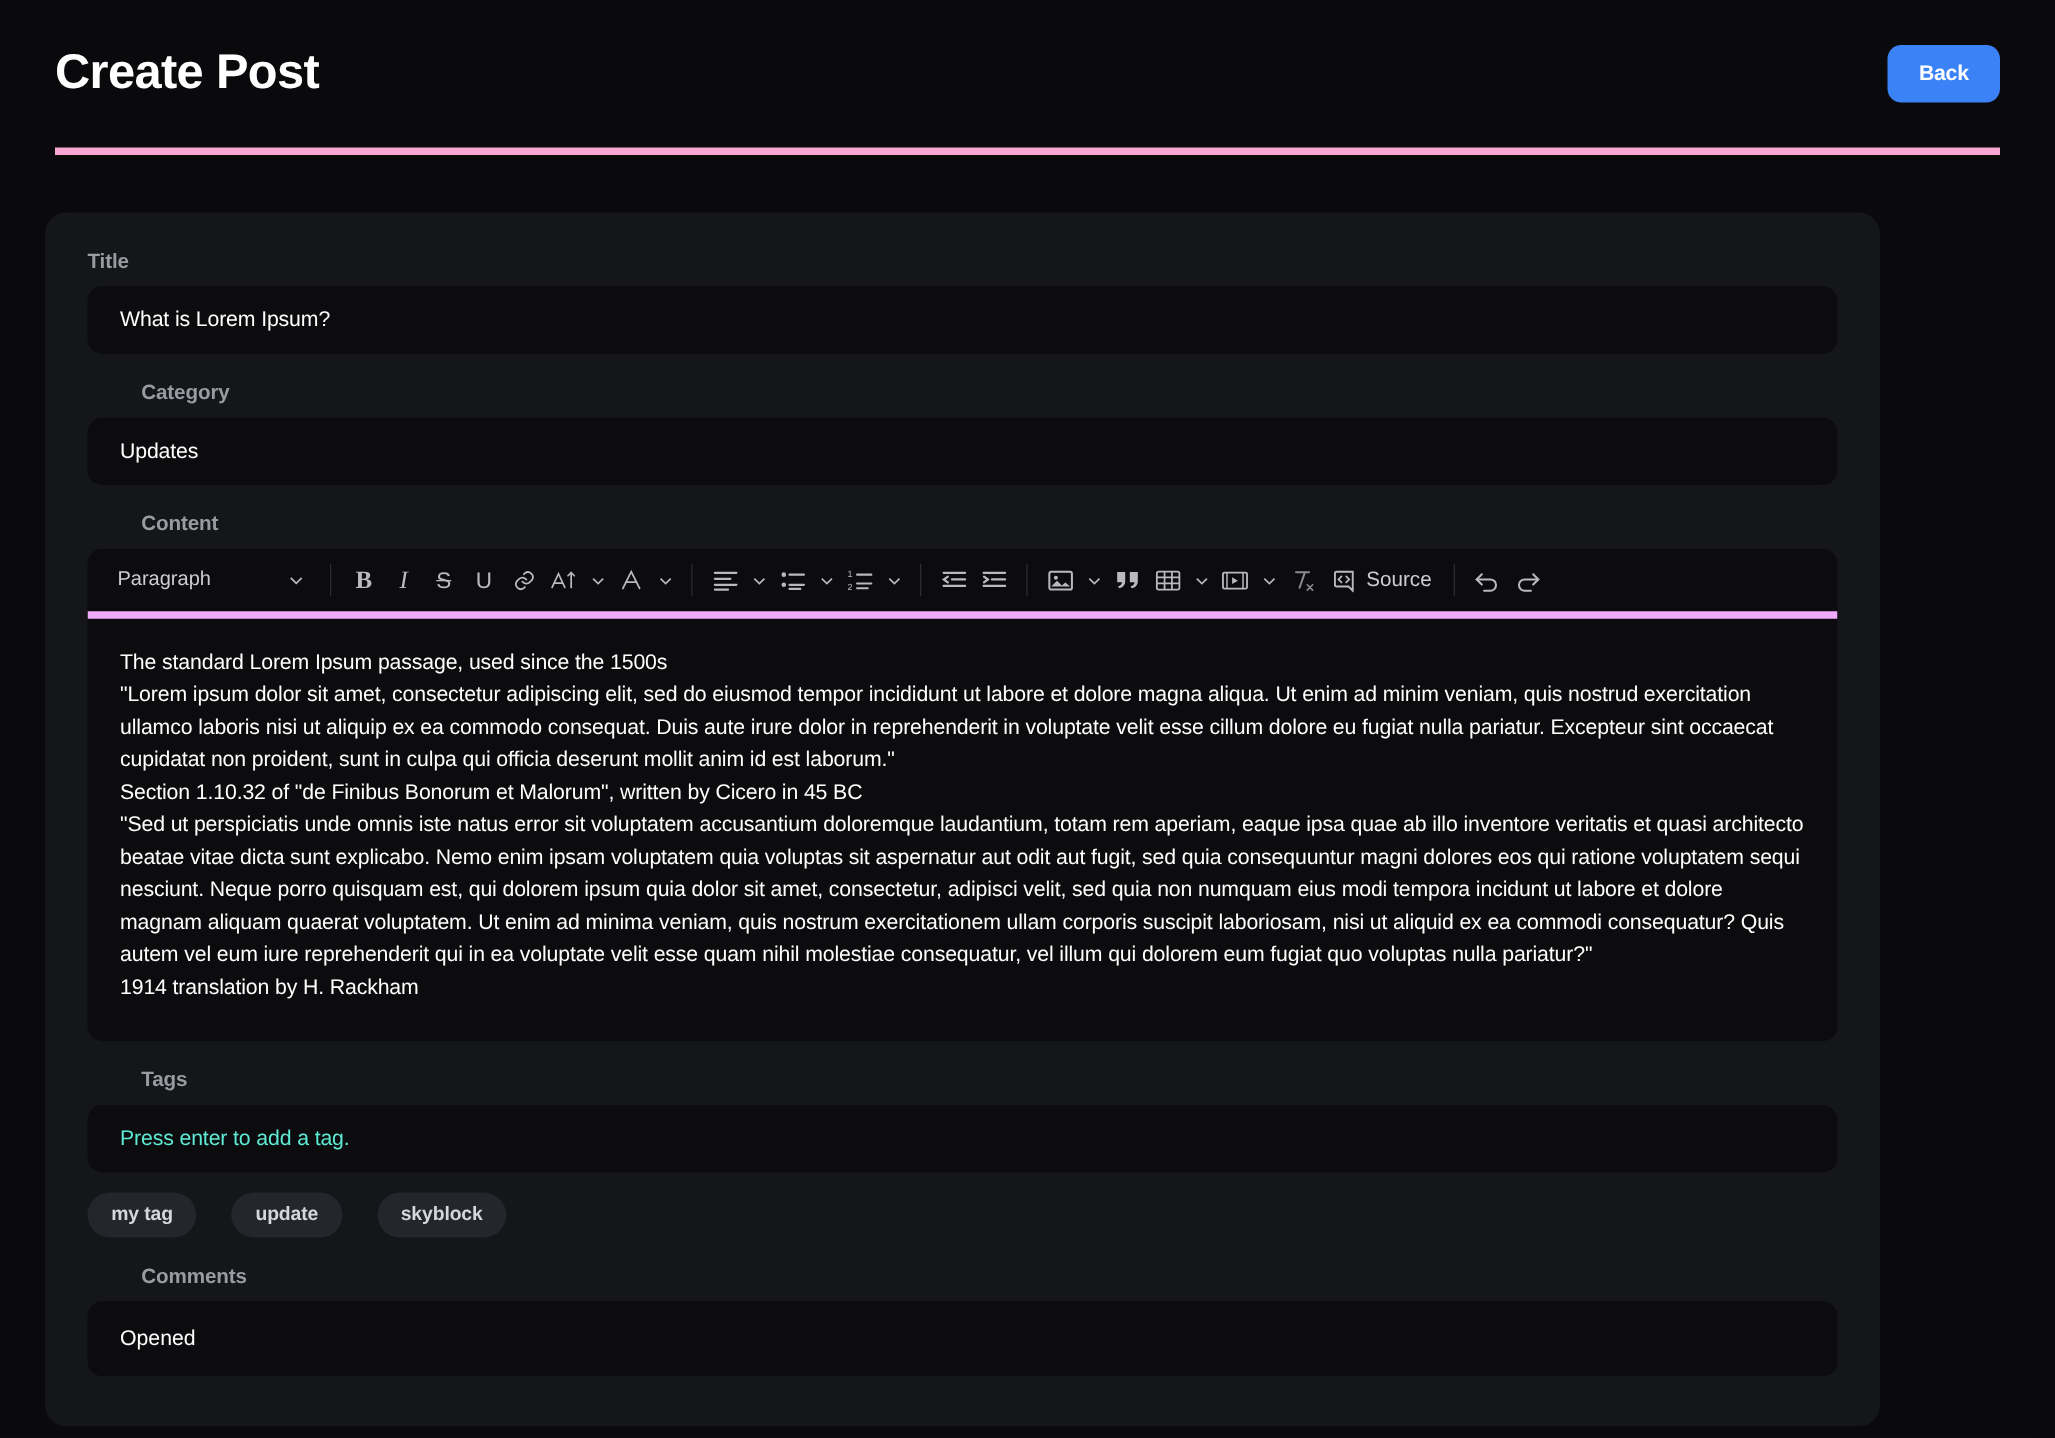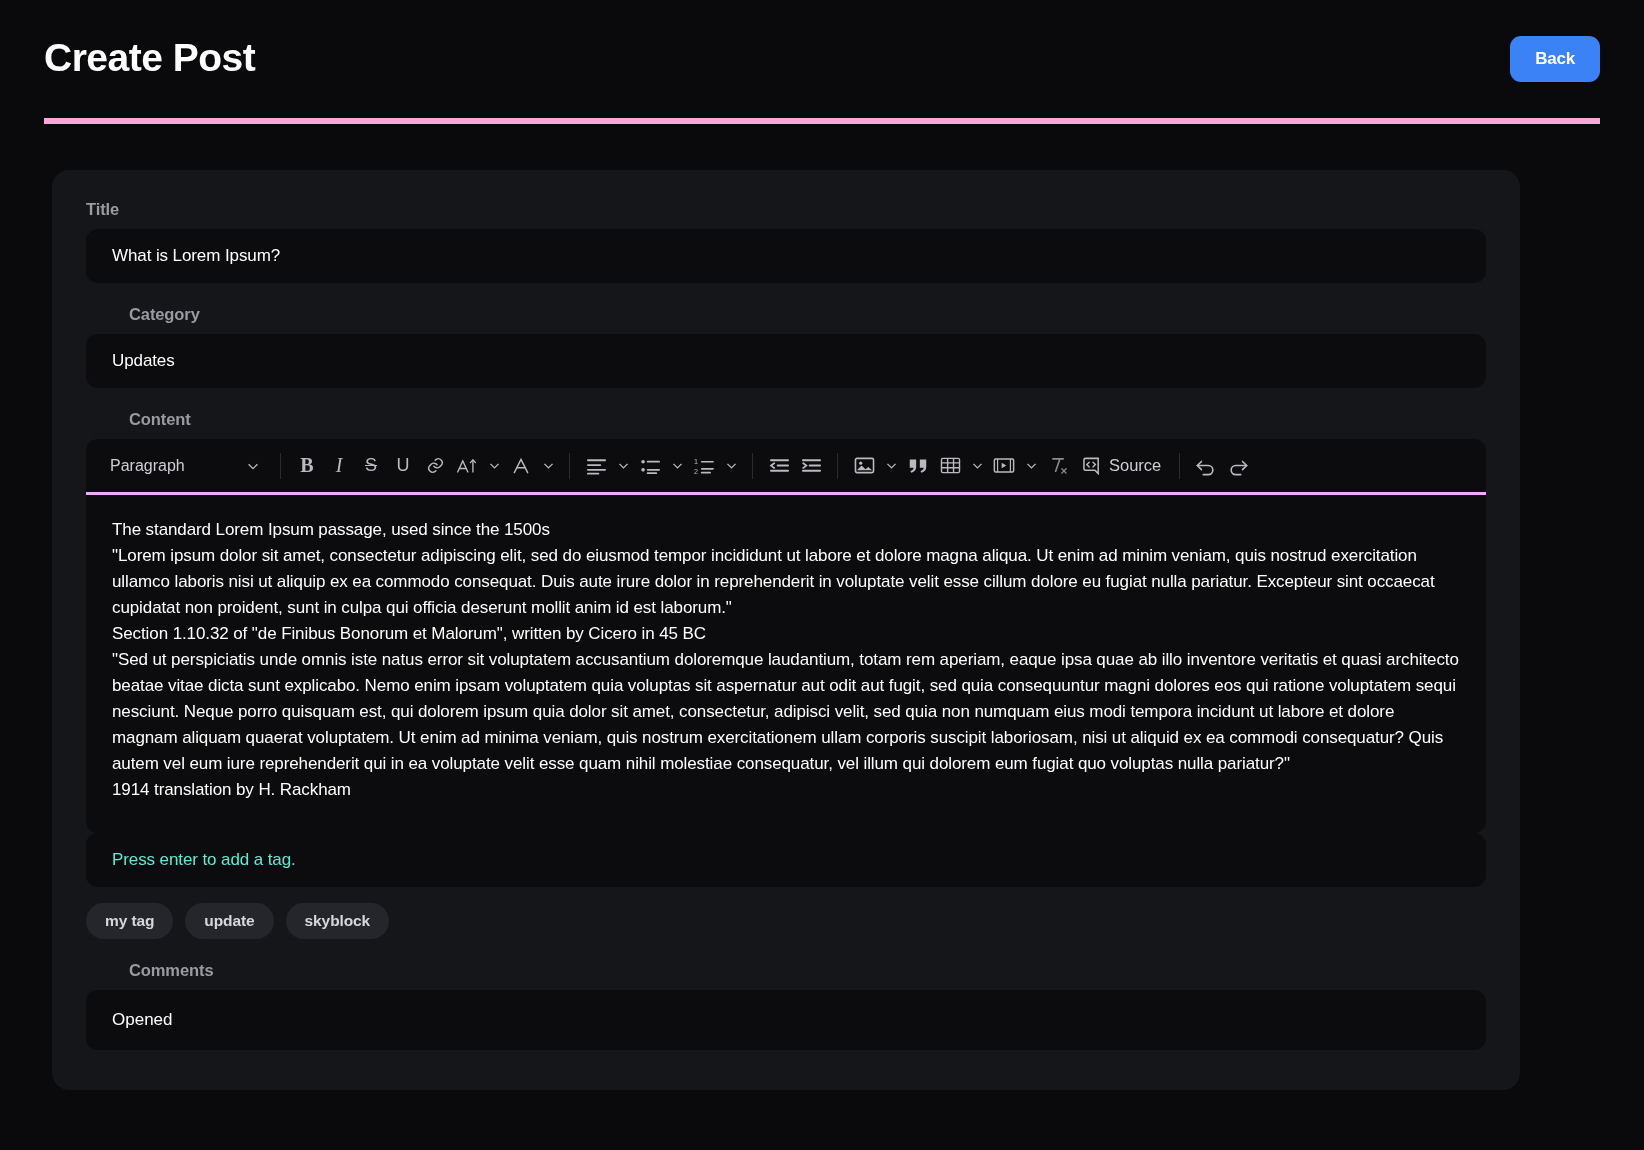--- a/index.html
+++ b/index.html
@@ -37,21 +37,21 @@
     font-size: 17px;
     font-weight: bold;
     font-family: "Liberation Sans", sans-serif;
     cursor: pointer;
     letter-spacing: -0.2px;
   }
 
   
   .card {
     position: absolute;
-    left: 52px;
+    left: 36px;
     top: 170px;
     width: 1468px;
     background: #15161a;
     border-radius: 17px;
     padding: 30px 34px 40px 34px;
   }
 
   .field-label {
     color: #9a9ba1;
     font-size: 16.5px;
@@ -78,21 +78,21 @@
   .editor {
     background: #0c0c0e;
     border-radius: 12px;
     overflow: hidden;
   }
   .toolbar {
     display: flex;
     align-items: center;
     height: 56px;
     padding: 0 14px;
-    border-bottom: 3px solid #f0abfc;
+    border-bottom: 6px solid #f0abfc;
     gap: 0px;
     color: #b9bac0;
   }
   .tb-dropdown {
     display: flex;
     align-items: center;
     justify-content: space-between;
     min-width: 170px;
     padding: 4px 10px;
     font-size: 16px;
@@ -132,21 +132,21 @@
     color: #ffffff;
     font-size: 17px;
     line-height: 26px;
     letter-spacing: -0.1px;
   }
   .content-area p { margin: 0; }
 
   
   .tag-list {
     display: flex;
-    gap: 12px;
+    gap: 28px;
     margin-top: 16px;
     flex-wrap: wrap;
   }
   .tag-chip {
     background: #24262c;
     color: #d6d7dc;
     border-radius: 999px;
     padding: 9px 19px;
     font-size: 15.5px;
     font-weight: bold;
@@ -362,20 +362,21 @@
 
       <div class="content-area">
         <p>The standard Lorem Ipsum passage, used since the 1500s</p>
         <p>"Lorem ipsum dolor sit amet, consectetur adipiscing elit, sed do eiusmod tempor incididunt ut labore et dolore magna aliqua. Ut enim ad minim veniam, quis nostrud exercitation ullamco laboris nisi ut aliquip ex ea commodo consequat. Duis aute irure dolor in reprehenderit in voluptate velit esse cillum dolore eu fugiat nulla pariatur. Excepteur sint occaecat cupidatat non proident, sunt in culpa qui officia deserunt mollit anim id est laborum."</p>
         <p>Section 1.10.32 of "de Finibus Bonorum et Malorum", written by Cicero in 45 BC</p>
         <p>"Sed ut perspiciatis unde omnis iste natus error sit voluptatem accusantium doloremque laudantium, totam rem aperiam, eaque ipsa quae ab illo inventore veritatis et quasi architecto beatae vitae dicta sunt explicabo. Nemo enim ipsam voluptatem quia voluptas sit aspernatur aut odit aut fugit, sed quia consequuntur magni dolores eos qui ratione voluptatem sequi nesciunt. Neque porro quisquam est, qui dolorem ipsum quia dolor sit amet, consectetur, adipisci velit, sed quia non numquam eius modi tempora incidunt ut labore et dolore magnam aliquam quaerat voluptatem. Ut enim ad minima veniam, quis nostrum exercitationem ullam corporis suscipit laboriosam, nisi ut aliquid ex ea commodi consequatur? Quis autem vel eum iure reprehenderit qui in ea voluptate velit esse quam nihil molestiae consequatur, vel illum qui dolorem eum fugiat quo voluptas nulla pariatur?"</p>
         <p>1914 translation by H. Rackham</p>
       </div>
     </div>
 
+    <div class="field-label mt">Tags</div>
     <div class="input-box placeholder">Press enter to add a tag.</div>
     <div class="tag-list">
       <span class="tag-chip">my tag</span>
       <span class="tag-chip">update</span>
       <span class="tag-chip">skyblock</span>
     </div>
 
     <div class="field-label mt">Comments</div>
     <div class="comment-box">Opened</div>
   </div>

